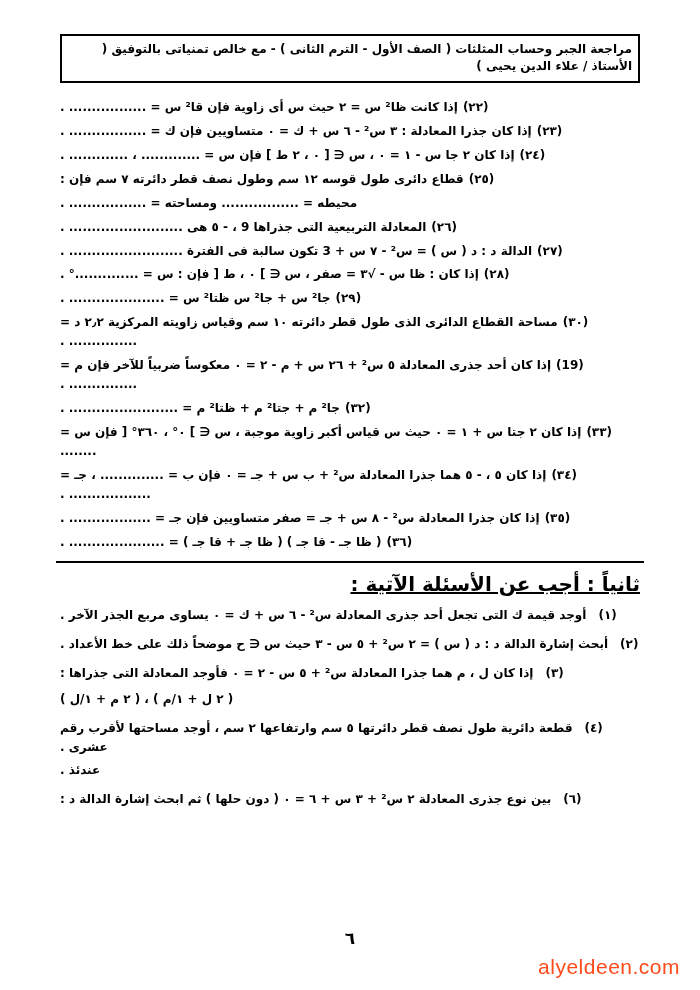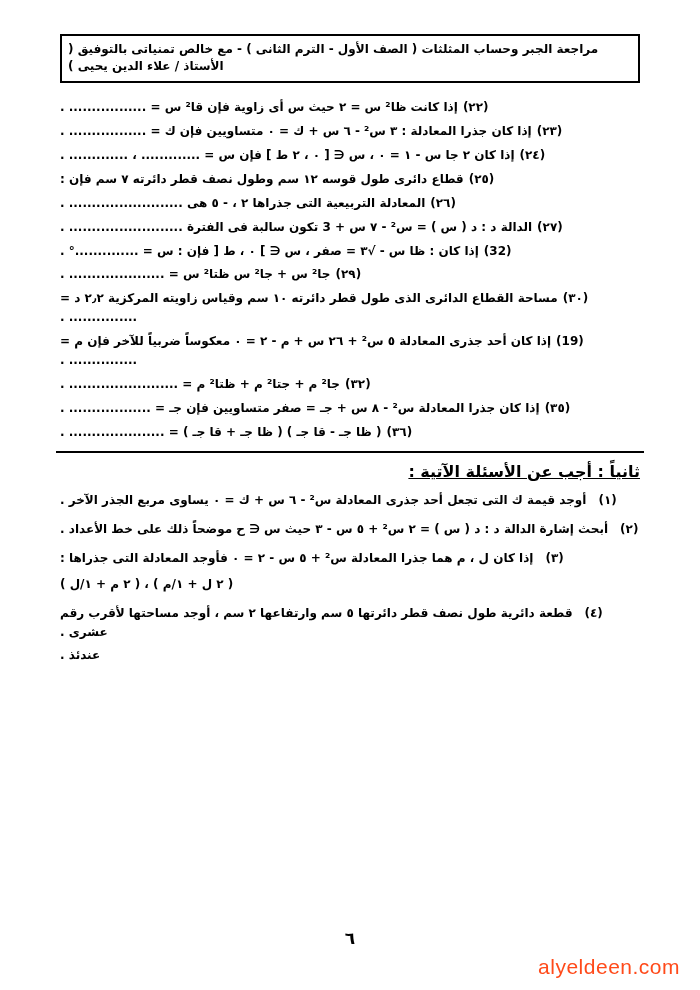--- a/index.html
+++ b/index.html
@@ -12,40 +12,40 @@
     position: absolute; inset: 0;
     box-sizing: border-box;
     padding: 34px 60px 0 60px;
     direction: rtl;
     font-family: "DejaVu Sans", sans-serif;
     font-weight: bold;
     color: #000;
   }
   .header-box {
     border: 2px solid #000;
-    text-align: left;
+    text-align: right;
     font-size: 12px;
     line-height: 1.45;
     padding: 5px 6px;
     margin-bottom: 15px;
   }
   .row {
     font-size: 12px;
     line-height: 1.58;
     margin-bottom: 5px;
     text-align: left;
   }
   .row .num { margin-left: 5px; white-space: nowrap; }
   .sub-25 { padding-right: 108px; }
   .divider {
     border-top: 2px solid #000;
     margin: 9px -4px 9px -4px;
   }
   .sec-head {
-    font-size: 16px;
+    font-size: 20px;
     margin-bottom: 10px;
     text-align: right;
     margin-top: 9px;
   }
   .sec-head span { text-decoration: underline; }
   .questions .row { margin-bottom: 10px; }
   .questions .num { margin-left: 12px; }
   .sub-q3 { padding-right: 86px; margin-top: -3px; }
   .sub-q5 { padding-right: 42px; margin-top: -6px; }
   .sub-q6 { padding-right: 74px; margin-top: -4px; }
@@ -82,40 +82,49 @@
     </div>
     <div class="row">
       <span class="num">(٢٣)</span><span class="txt">إذا كان جذرا المعادلة : ٣ س² - ٦ س + ك = ٠ متساويين فإن ك = ................. .</span>
     </div>
     <div class="row">
       <span class="num">(٢٤)</span><span class="txt">إذا كان ٢ جا س - ١ = ٠ ، س ∈ [ ٠ ، ٢ ط ] فإن س = ............. ، ............. .</span>
     </div>
     <div class="row">
       <span class="num">(٢٥)</span><span class="txt">قطاع دائرى طول قوسه ١٢ سم وطول نصف قطر دائرته ٧ سم فإن :</span>
     </div>
+    <div class="row sub-25">
+      <span class="txt">محيطه = ................. ومساحته = ................. .</span>
+    </div>
     <div class="row">
-      <span class="num">(٢٦)</span><span class="txt">المعادلة التربيعية التى جذراها ٢ ، - ٥ هى ......................... .</span>
+      <span class="num">(٢٦)</span><span class="txt">المعادلة التربيعية التى جذراها 9 ، - ٥ هى ......................... .</span>
     </div>
     <div class="row">
       <span class="num">(٢٧)</span><span class="txt">الدالة د : د ( س ) = س² - ٧ س + 3 تكون سالبة فى الفترة ......................... .</span>
     </div>
     <div class="row">
-      <span class="num">(32)</span><span class="txt">إذا كان : ظا س - √٣ = صفر ، س ∈ ] ٠ ، ط [ فإن : س = ..............° .</span>
+      <span class="num">(٢٨)</span><span class="txt">إذا كان : ظا س - √٣ = صفر ، س ∈ ] ٠ ، ط [ فإن : س = ..............° .</span>
     </div>
     <div class="row">
       <span class="num">(٢٩)</span><span class="txt">جا² س + جا² س ظتا² س = ..................... .</span>
     </div>
     <div class="row">
       <span class="num">(٣٠)</span><span class="txt">مساحة القطاع الدائرى الذى طول قطر دائرته ١٠ سم وقياس زاويته المركزية ٢٫٢ د = ............... .</span>
     </div>
     <div class="row">
       <span class="num">(19)</span><span class="txt">إذا كان أحد جذرى المعادلة ٥ س² + ٢٦ س + م - ٢ = ٠ معكوساً ضربياً للآخر فإن م = ............... .</span>
     </div>
     <div class="row">
       <span class="num">(٣٢)</span><span class="txt">جا² م + جتا² م + ظتا² م = ........................ .</span>
+    </div>
+    <div class="row">
+      <span class="num">(٣٣)</span><span class="txt">إذا كان ٢ جتا س + ١ = ٠ حيث س قياس أكبر زاوية موجبة ، س ∈ ] ٠° ، ٣٦٠° [ فإن س = ........</span>
+    </div>
+    <div class="row">
+      <span class="num">(٣٤)</span><span class="txt">إذا كان ٥ ، - ٥ هما جذرا المعادلة س² + ب س + جـ = ٠ فإن ب = .............. ، جـ = .................. .</span>
     </div>
     <div class="row">
       <span class="num">(٣٥)</span><span class="txt">إذا كان جذرا المعادلة س² - ٨ س + جـ = صفر متساويين فإن جـ = .................. .</span>
     </div>
     <div class="row">
       <span class="num">(٣٦)</span><span class="txt">( ظا جـ - قا جـ ) ( ظا جـ + قا جـ ) = ..................... .</span>
     </div>
   </div>
 
   <div class="divider"></div>
@@ -136,20 +145,23 @@
     </div>
     <div class="row sub-q3">
       <span class="txt">( ٢ ل + ١/م ) ، ( ٢ م + ١/ل )</span>
     </div>
     <div class="row">
       <span class="num">(٤)</span><span class="txt">قطعة دائرية طول نصف قطر دائرتها ٥ سم وارتفاعها ٢ سم ، أوجد مساحتها لأقرب رقم عشرى .</span>
     </div>
     <div class="row sub-q5">
       <span class="txt">عندئذ .</span>
     </div>
+    <div class="row">
+      <span class="num">(٦)</span><span class="txt">بين نوع جذرى المعادلة ٢ س² + ٣ س + ٦ = ٠ ( دون حلها ) ثم ابحث إشارة الدالة د :</span>
+    </div>
     <div class="row sub-q6">
       
     </div>
 
   </div>
 
   <div class="page-number">٦</div>
   <div class="watermark" style="color: rgb(255, 74, 26);">alyeldeen.com</div>
 
 </div>

